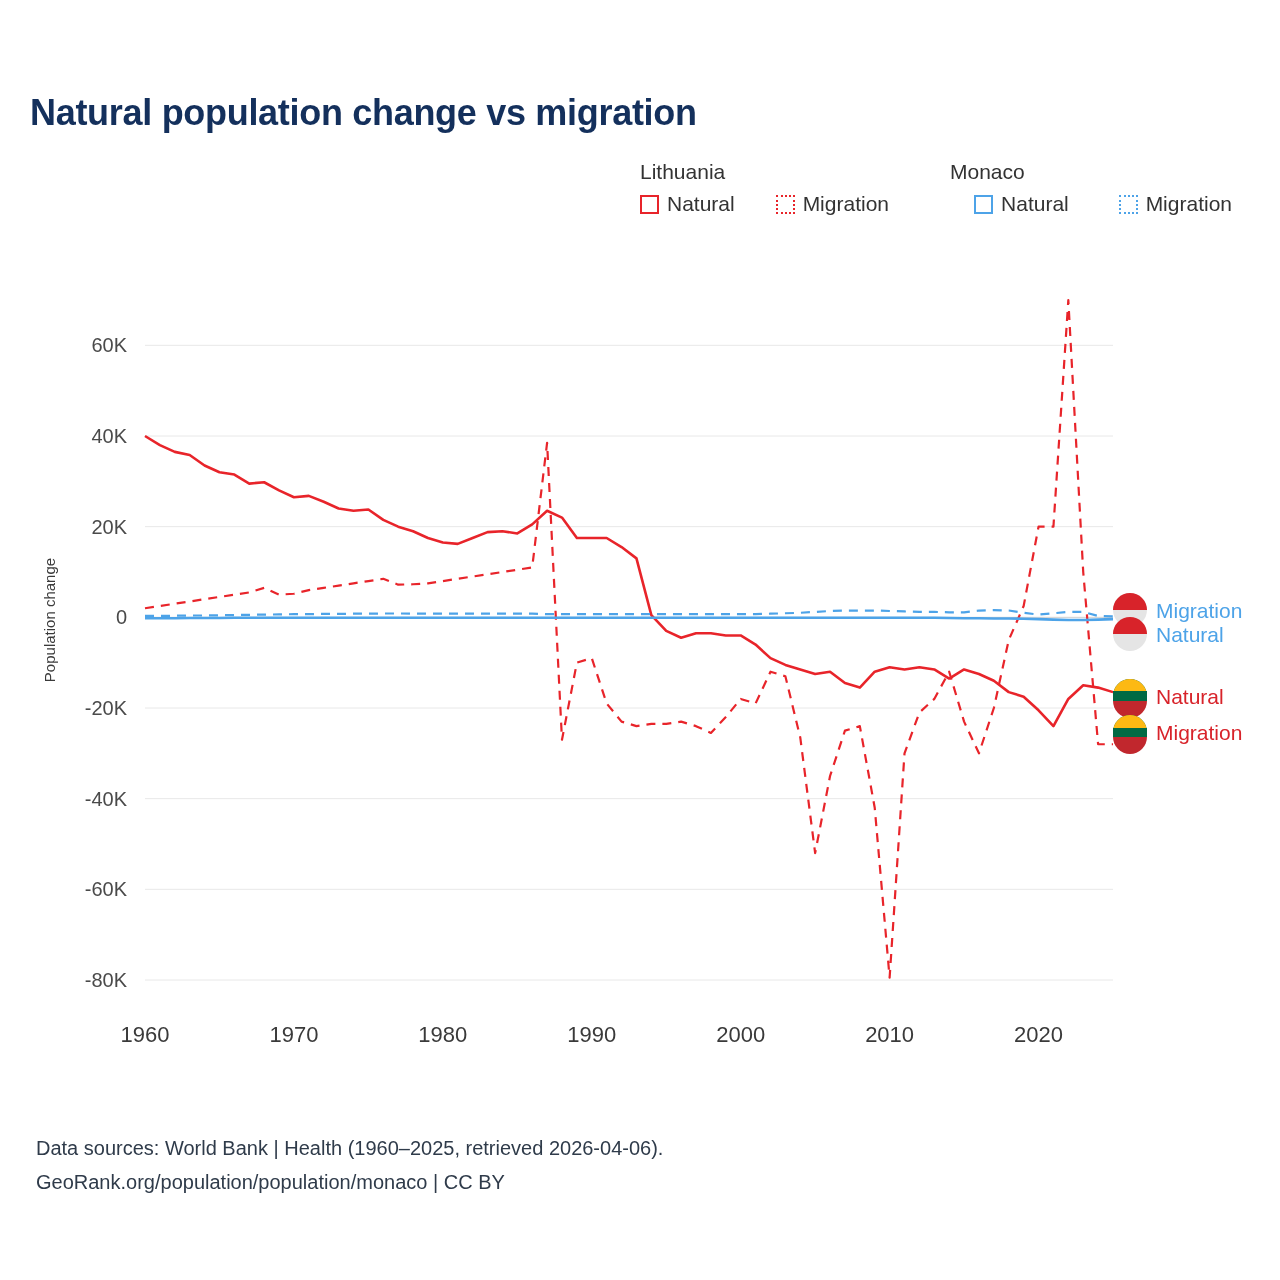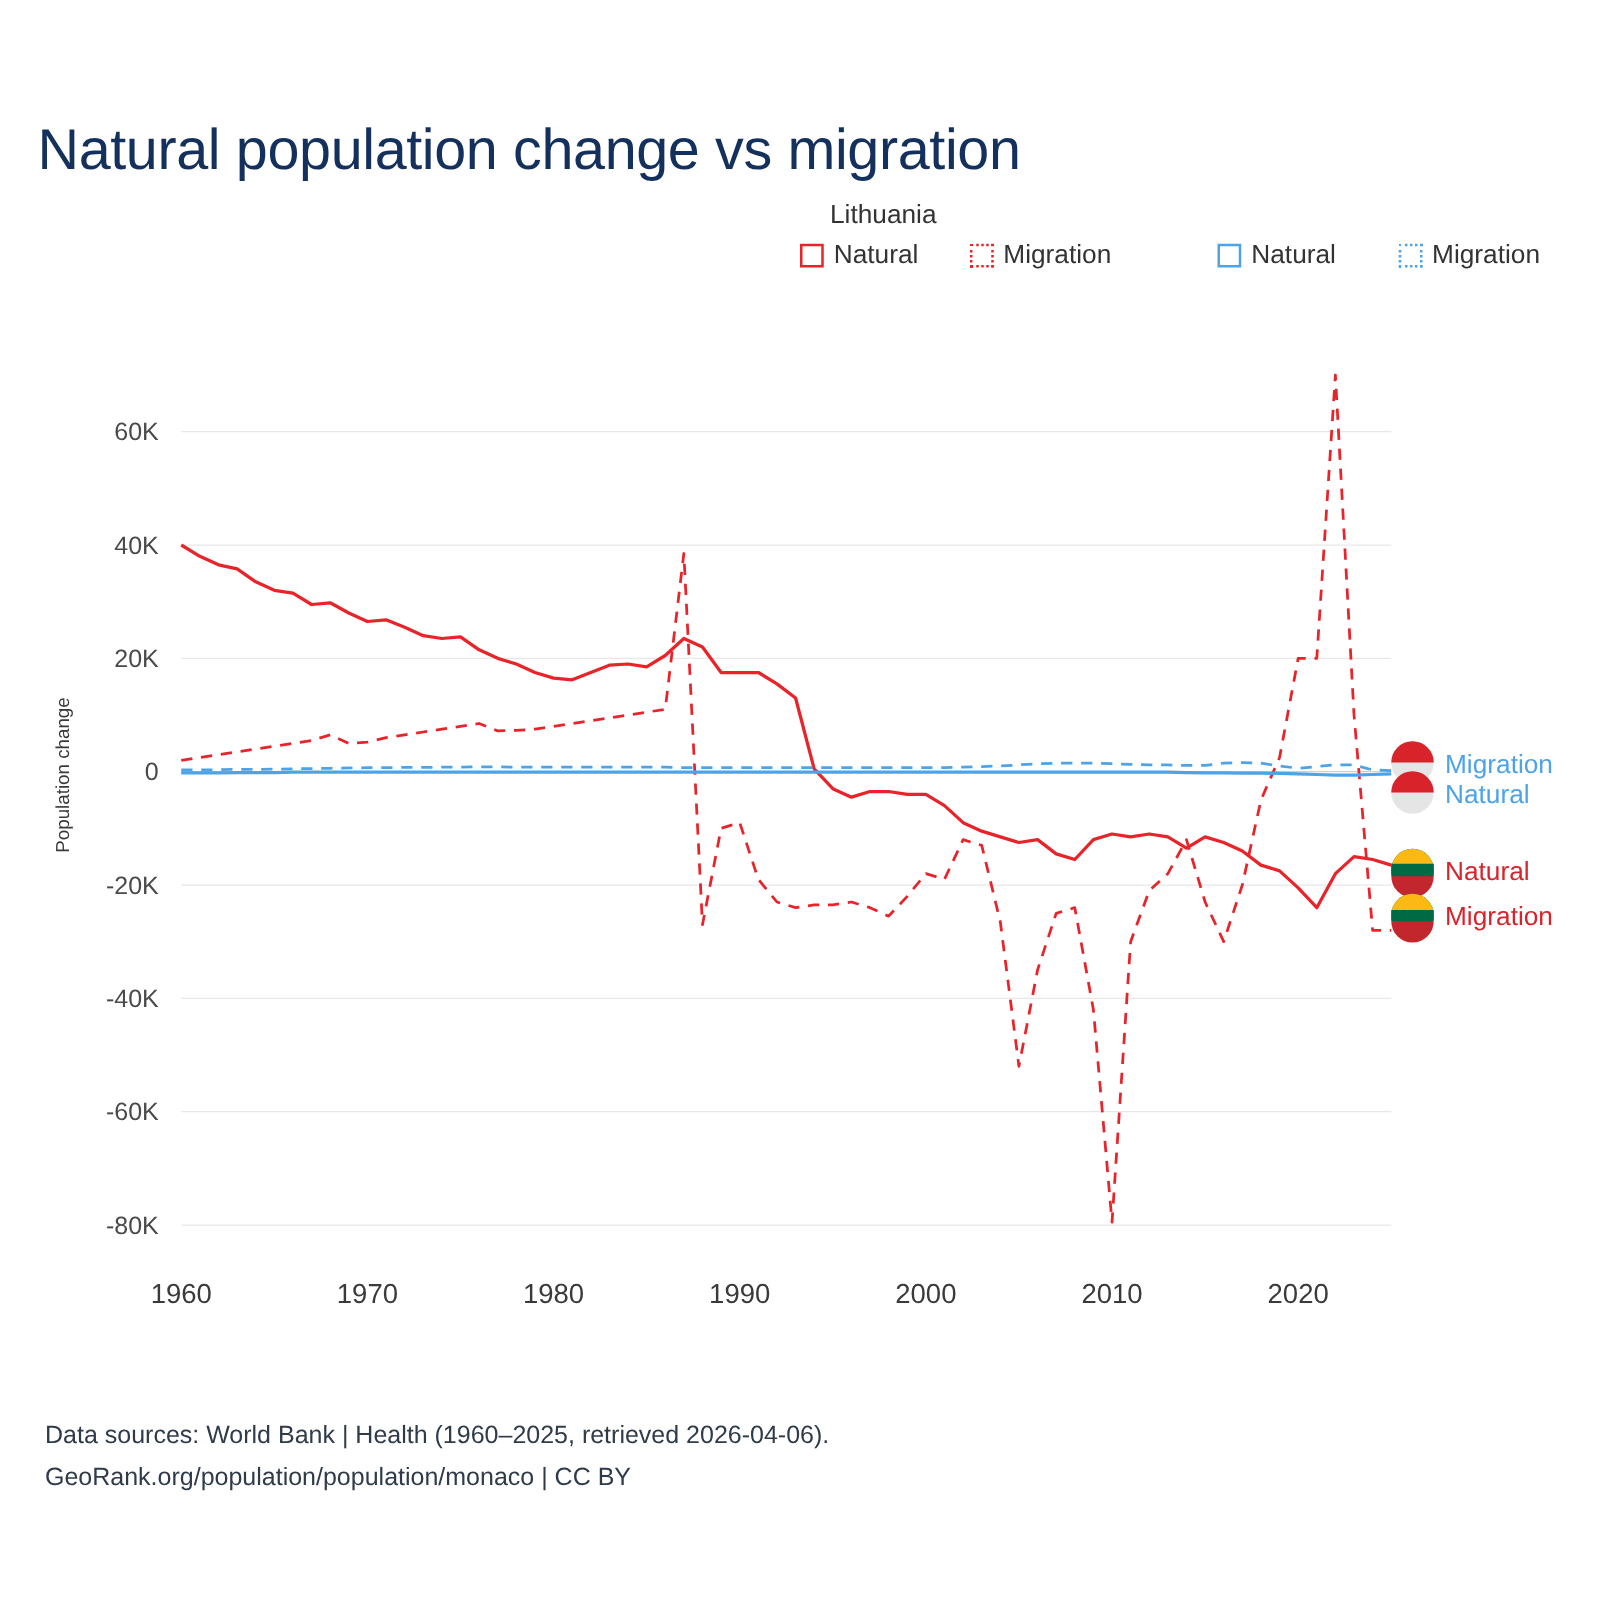--- a/index.html
+++ b/index.html
@@ -12,41 +12,40 @@
     height: 1280px;
     font-family: "Liberation Sans", sans-serif;
     color: #1f2d5a;
     position: relative;
     overflow: hidden;
   }
   .title {
     position: absolute;
     left: 30px;
     top: 92px;
-    font-size: 46px;
-    font-weight: normal;
+    font-size: 36px;
+    font-weight: bold;
     color: #14305c;
     letter-spacing: -0.3px;
   }
   
   .legend {
     position: absolute;
     left: 640px;
     top: 160px;
     width: 620px;
     color: #2b2b2b;
   }
   .legend-row-names {
     display: flex;
     font-size: 21px;
     color: #333;
   }
   .legend-country {
     width: 310px;
-    margin-left: 24px;
   }
   .legend-row-items {
     display: flex;
     margin-top: 8px;
     font-size: 21px;
     color: #333;
   }
   .legend-item {
     display: flex;
     align-items: center;
@@ -106,20 +105,21 @@
   }
 </style>
 </head>
 <body>
 
 <div class="title">Natural population change vs migration</div>
 
 <div class="legend">
   <div class="legend-row-names">
     <div class="legend-country">Lithuania</div>
+    <div class="legend-country">Monaco</div>
   </div>
   <div class="legend-row-items">
     <div class="legend-item" style="width:120px">
       <span class="swatch sw-red-solid"></span>
       <span class="lbl">Natural</span>
     </div>
     <div class="legend-item" style="width:190px">
       <span class="swatch sw-red-dash"></span>
       <span class="lbl">Migration</span>
     </div>

